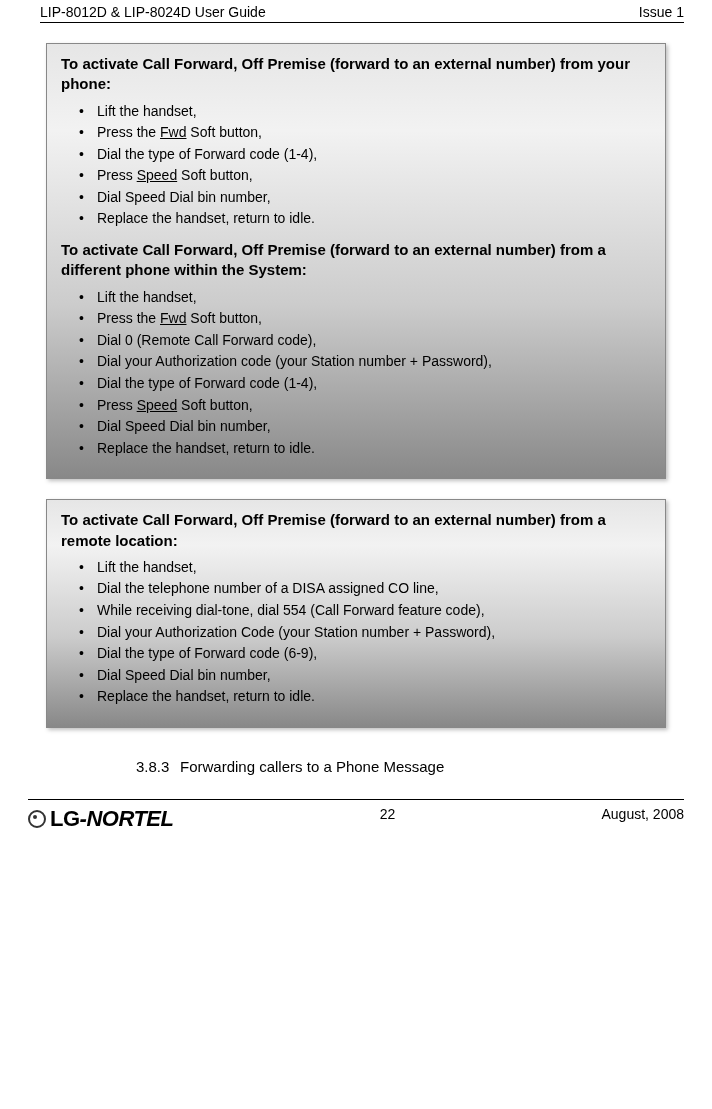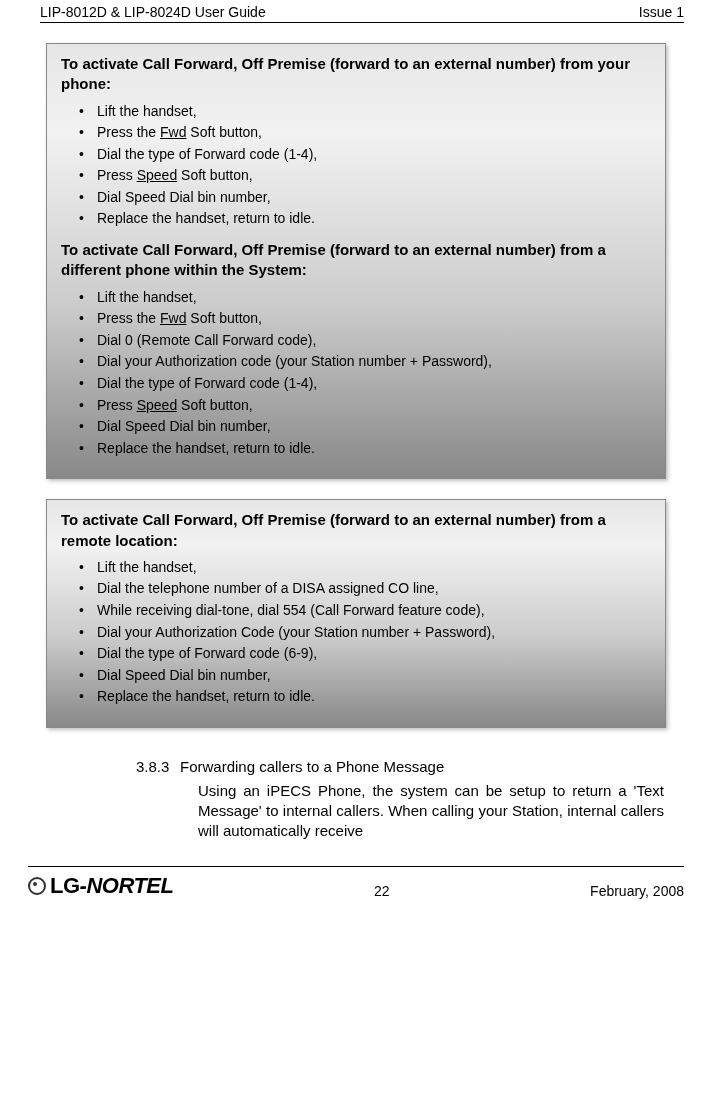--- a/index.html
+++ b/index.html
@@ -16,21 +16,21 @@
   .box-title { font-weight: bold; font-size: 15px; margin-bottom: 6px; line-height: 1.35; }
   .box-subtitle { font-weight: bold; font-size: 15px; margin: 10px 0 6px 0; line-height: 1.35; }
   ul.bullets { list-style: none; padding-left: 36px; }
   ul.bullets li { position: relative; font-size: 14px; line-height: 1.4; padding: 1px 0; }
   ul.bullets li::before { content: "•"; position: absolute; left: -18px; font-size: 14px; }
   .u { text-decoration: underline; }
   .section-num { font-size: 15px; margin: 30px 0 6px 108px; display: flex; }
   .section-num .num { width: 44px; flex: none; }
   .section-body { font-size: 15px; margin-left: 170px; margin-right: 20px; text-align: justify; line-height: 1.35; }
   .footer-rule { border-top: 1px solid #000; margin-top: 24px; }
-  .footer-row { display: flex; justify-content: space-between; align-items: flex-end; padding: 6px 0 12px 0; font-size: 14px; }
+  .footer-row { display: flex; justify-content: space-between; align-items: flex-start; padding: 6px 0 12px 0; font-size: 14px; }
   .logo { font-family: Arial, sans-serif; font-size: 22px; font-weight: bold; font-style: italic; letter-spacing: -0.5px; }
   .logo .lg { font-style: normal; }
   .logo-wrap { display: flex; align-items: center; gap: 4px; }
   .logo-circle { width: 18px; height: 18px; border: 2px solid #333; border-radius: 50%; position: relative; display:inline-block; }
   .logo-circle::after { content:""; position:absolute; width:4px; height:4px; background:#333; border-radius:50%; top:3px; left:3px; }
 </style>
 </head>
 <body>
 
 <div class="page">
@@ -73,25 +73,24 @@
       <li>Dial the type of Forward code (6-9),</li>
       <li>Dial Speed Dial bin number,</li>
       <li>Replace the handset, return to idle.</li>
     </ul>
   </div>
 
   <div class="section-num">
     <span class="num">3.8.3</span>
     <span>Forwarding callers to a Phone Message</span>
   </div>
-  <div class="section-body">Using an iPECS Phone, the system can be setup to return a 'Text Message' to internal callers.  When calling your Station, internal callers will automatically receive</div>
 
   <div class="footer-rule"></div>
   <div class="footer-row">
     <span class="logo-wrap">
       <span class="logo-circle"></span>
       <span class="logo"><span class="lg">LG</span><span>-NORTEL</span></span>
     </span>
     <span>22</span>
-    <span>February, 2008</span>
+    <span>August, 2008</span>
   </div>
 
 </div>
 
 </body></html>

